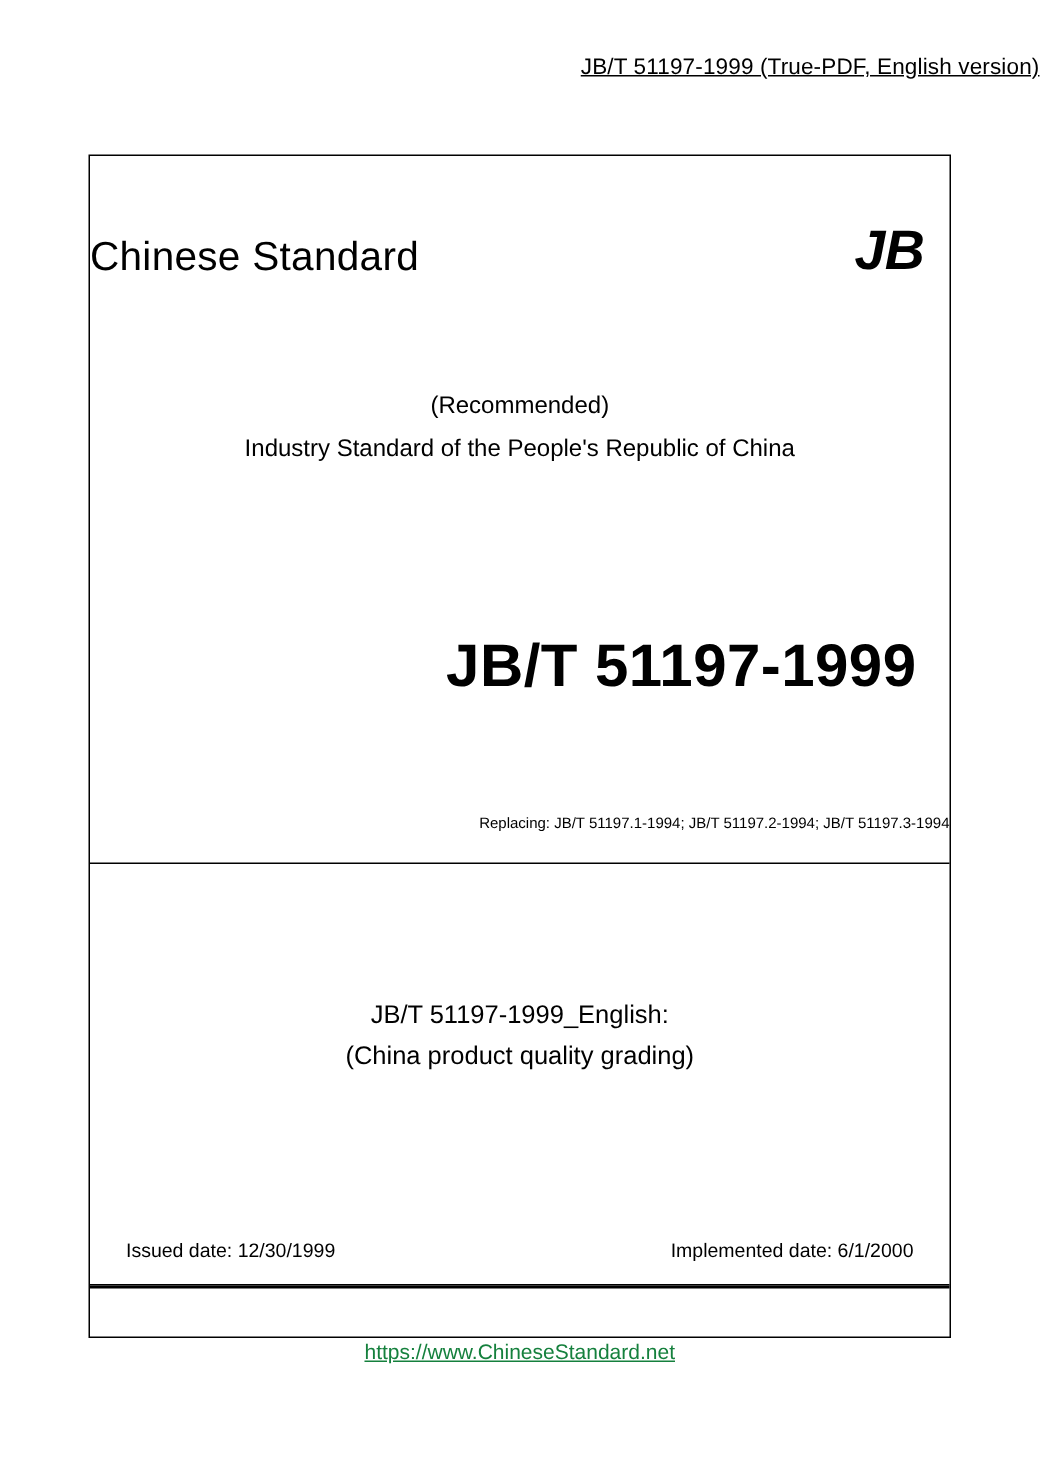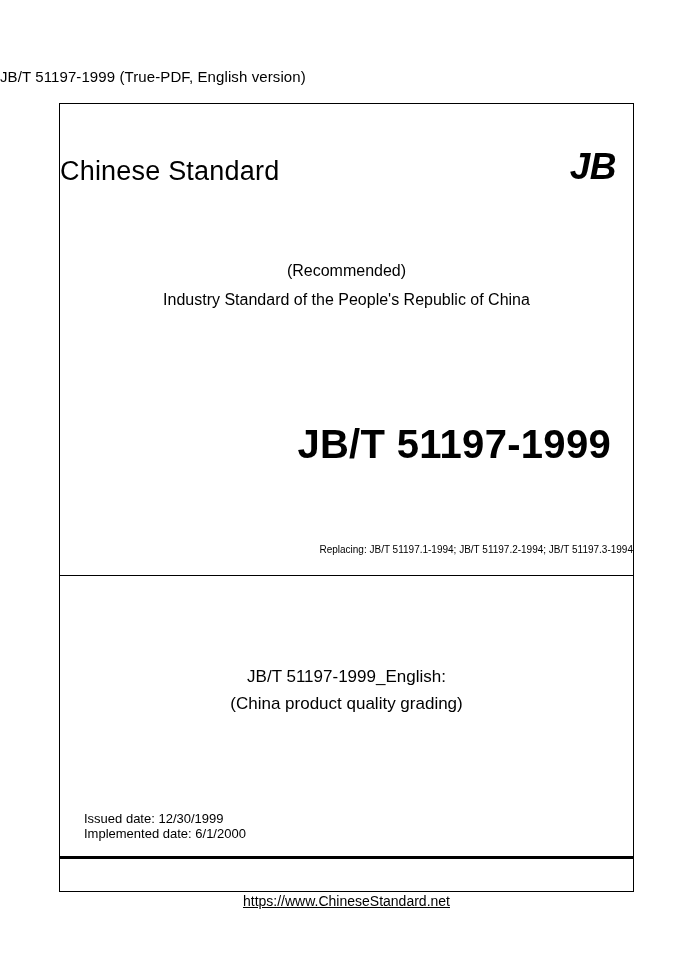--- a/index.html
+++ b/index.html
@@ -15,25 +15,26 @@
     position: relative;
     overflow: hidden;
   }
   .page {
     width: 693px;
     height: 980px;
     position: relative;
     box-sizing: border-box;
   }
   .header-line {
-    text-align: left;
+    text-align: right;
     font-size: 15px;
     color: #000;
-    padding-top: 68px;
+    padding-top: 36px;
     letter-spacing: 0.1px;
+    text-decoration: underline;
   }
   .cover-box {
     position: absolute;
     left: 59px;
     top: 103px;
     width: 575px;
     border: 1px solid #000;
     box-sizing: border-box;
   }
   .section-top {
@@ -114,38 +115,37 @@
     line-height: 27px;
   }
   .dates {
     position: absolute;
     left: 24px;
     right: 24px;
     bottom: 15px;
     display: flex;
     justify-content: space-between;
     font-size: 13px;
-    flex-direction: column;
   }
   .section-bottom {
     height: 34px;
     border-top: 2px solid #000;
     box-sizing: border-box;
   }
   .footer-link {
     position: absolute;
     left: 0;
     right: 0;
     top: 893px;
     text-align: center;
     font-size: 14px;
     color: #000;
   }
   .footer-link a {
-    color: #000000;
+    color: #15803d;
     text-decoration: underline;
     margin-top: 44px;
   }
 </style>
 </head>
 <body>
 
 <div class="page">
 
   <div class="header-line">JB/T 51197-1999 (True-PDF, English version)</div>

